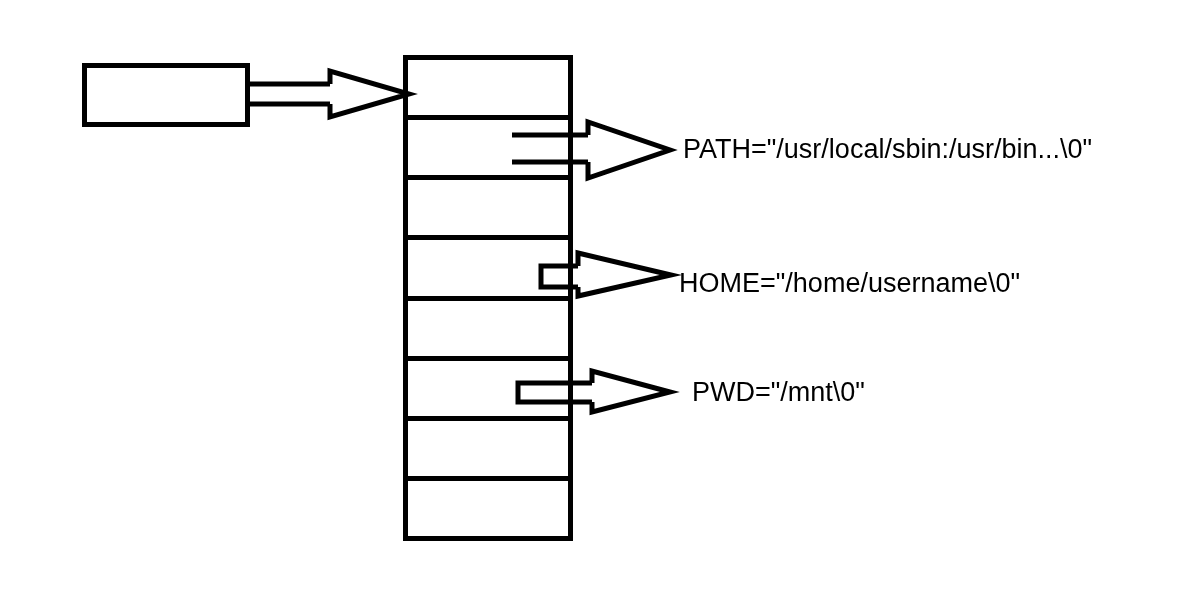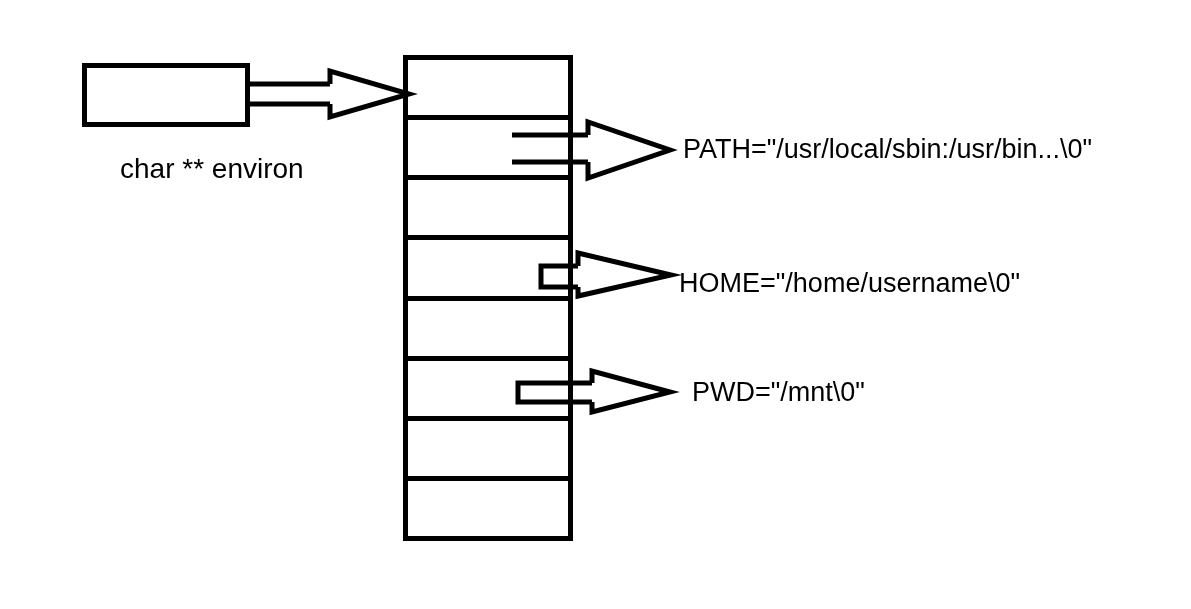--- a/index.html
+++ b/index.html
@@ -82,21 +82,20 @@
   .env-string.path { left: 683px; top: 135px; }
   .env-string.home { left: 679px; top: 269px; }
   .env-string.pwd  { left: 692px; top: 378px; }
 </style>
 </head>
 <body>
 
 <div class="canvas">
 
   <div class="pointer-box"></div>
-  <div class="pointer-label">char ** environ</div>
 
   <div class="pointer-array">
       <div class="array-cell"></div>
       <div class="array-cell"></div>
       <div class="array-cell"></div>
       <div class="array-cell"></div>
       <div class="array-cell"></div>
       <div class="array-cell"></div>
       <div class="array-cell"></div>
       <div class="array-cell"></div>

